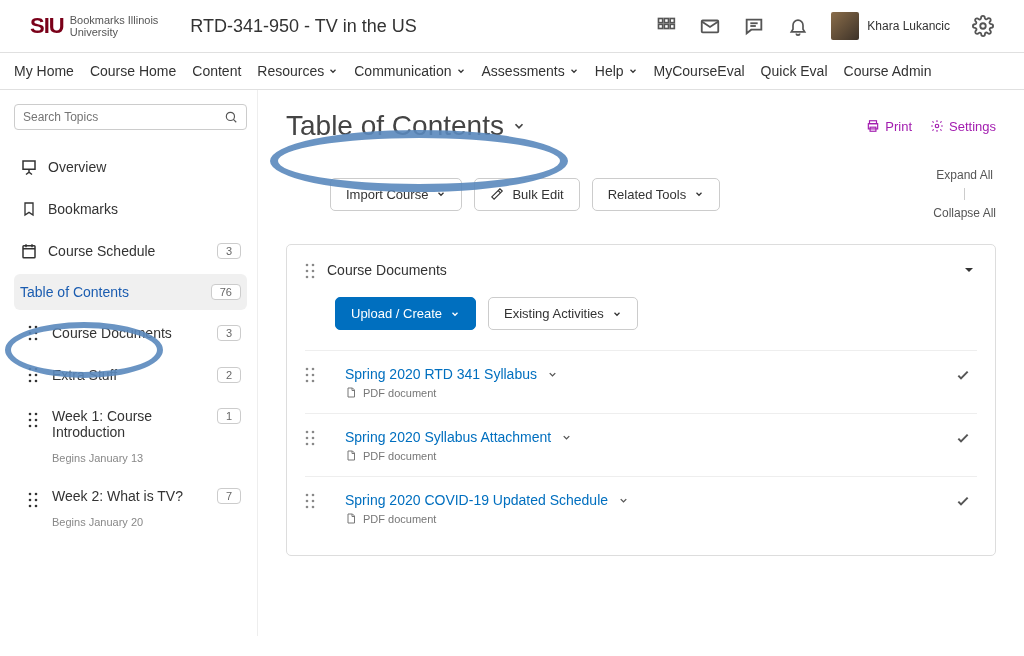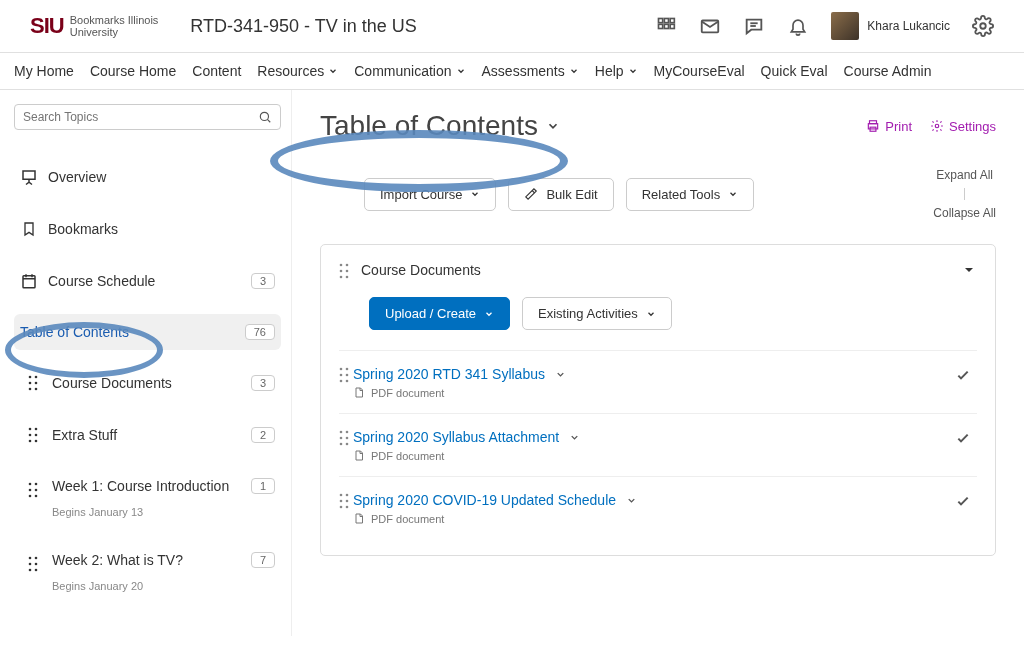--- a/index.html
+++ b/index.html
@@ -15,21 +15,21 @@
     .icon-btn { width: 22px; height: 22px; display: flex; align-items: center; justify-content: center; cursor: pointer; color: #555; }
     .user-area { display: flex; align-items: center; gap: 8px; }
     .avatar { width: 28px; height: 28px; background: linear-gradient(135deg, #8a6d4a, #3d3228); border-radius: 2px; }
     .username { font-size: 12px; color: #333; }
     
     .navbar { display: flex; align-items: center; padding: 10px 14px; border-bottom: 1px solid #e0e0e0; gap: 16px; font-size: 14px; color: #333; }
     .nav-item { cursor: pointer; display: flex; align-items: center; gap: 4px; white-space: nowrap; }
     
     .main { display: flex; height: calc(100% - 110px); }
     
-    .sidebar { width: 292px; padding: 14px 10px 14px 14px; border-right: 1px solid #eee; display: flex; flex-direction: column; gap: 14px; overflow-y: auto; }
+    .sidebar { width: 258px; padding: 14px 10px 14px 14px; border-right: 1px solid #eee; display: flex; flex-direction: column; gap: 4px; overflow-y: auto; }
     .search-box { display: flex; align-items: center; border: 1px solid #ccc; border-radius: 4px; padding: 5px 8px; margin-bottom: 14px; }
     .search-box input { border: none; outline: none; flex: 1; font-size: 12px; color: #999; }
     .search-icon { width: 14px; height: 14px; color: #555; }
     
     .side-item { display: flex; align-items: center; gap: 10px; padding: 10px 6px; font-size: 14px; color: #333; cursor: pointer; position: relative; }
     .side-item.active { background: #f0f0f0; border-radius: 6px; }
     .side-item.highlighted { color: #1a5cb0; font-weight: 500; }
     .side-icon { width: 18px; height: 18px; display: flex; align-items: center; justify-content: center; flex-shrink: 0; }
     .side-label { flex: 1; }
     .side-sub { font-size: 11px; color: #888; margin-top: 12px; }
@@ -49,21 +49,21 @@
     .expand-collapse { font-size: 12px; color: #555; display: flex; align-items: center; gap: 6px; flex-direction: column; }
     .expand-collapse span { cursor: pointer; }
     .divider-v { width: 1px; height: 12px; background: #ccc; }
     
     .module { border: 1px solid #ddd; border-radius: 5px; padding: 16px 18px; }
     .module-header { display: flex; align-items: center; gap: 10px; font-size: 14px; font-weight: 500; color: #333; margin-bottom: 18px; }
     .module-header .collapse-icon { margin-left: auto; }
     
     .module-actions { display: flex; align-items: center; gap: 12px; padding-left: 30px; margin-bottom: 20px; }
     
-    .doc-item { display: flex; align-items: flex-start; gap: 2px; padding: 14px 6px 14px 0; border-top: 1px solid #eee; }
+    .doc-item { display: flex; align-items: flex-start; gap: 28px; padding: 14px 6px 14px 0; border-top: 1px solid #eee; }
     .doc-item:first-of-type { border-top: 1px solid #ddd; }
     .drag-handle { width: 12px; color: #888; margin-top: 2px; }
     .doc-body { flex: 1; }
     .doc-title { color: #006fbf; font-size: 14px; display: inline-flex; align-items: center; gap: 10px; cursor: pointer; }
     .doc-meta { display: flex; align-items: center; gap: 6px; font-size: 11px; color: #777; margin-top: 3px; }
     .check { color: #555; margin-top: 2px; }
     
     svg { display: block; }
     
     .annotation-oval { position: absolute; border: 7px solid #5a88bd; border-radius: 50%; pointer-events: none; z-index: 50; opacity: 0.9; }

